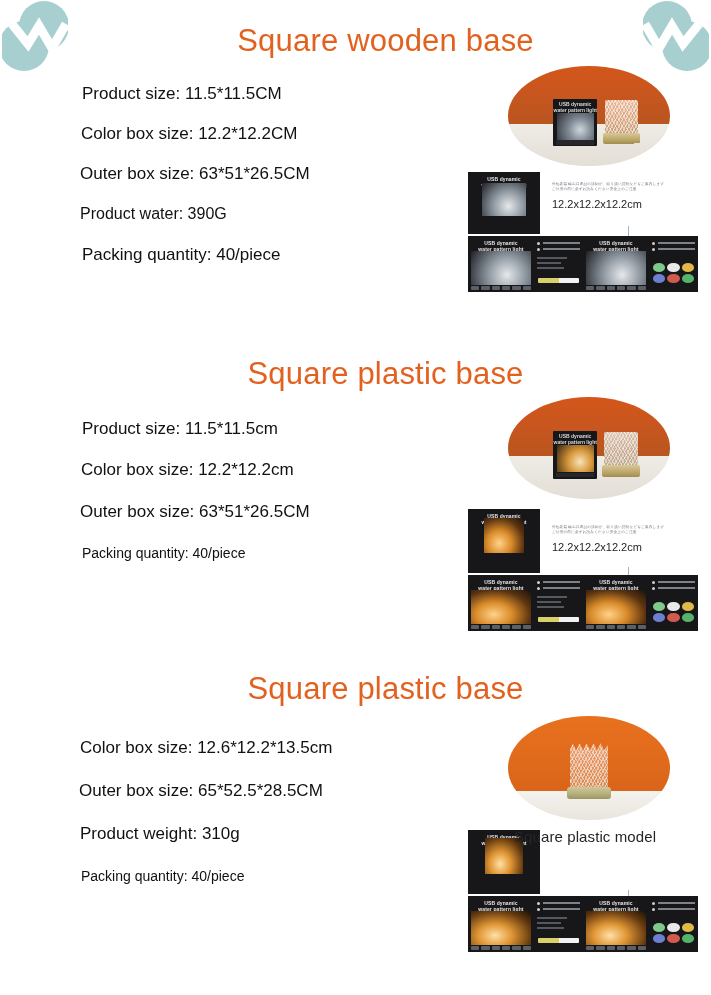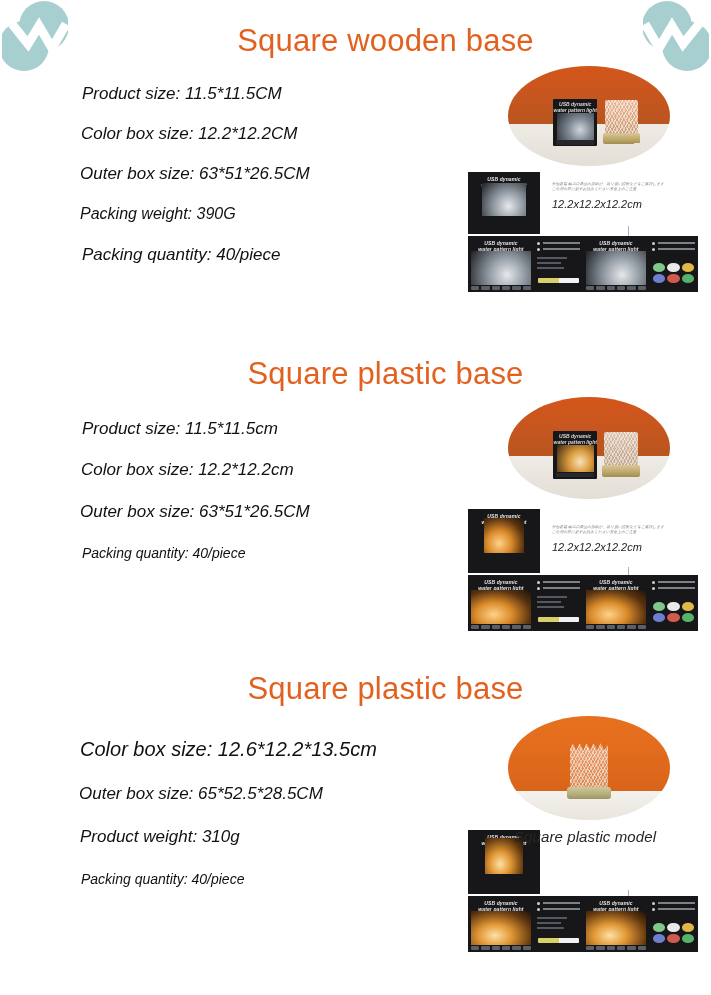--- a/index.html
+++ b/index.html
@@ -42,21 +42,20 @@
     font-weight: 400;
     letter-spacing: 0.2px;
     margin: 0;
     line-height: 1.1;
     white-space: nowrap;
   }
 
   .section-body {
     position: relative;
     width: 588px;
-    font-style: italic;
   }
 
   
   .spec-list {
     position: absolute;
     left: 50px;
     top: 0;
     width: 370px;
     list-style: none;
     margin: 0;
@@ -358,21 +357,21 @@
 
 <div class="section" style="top:24px;">
   <h2 class="section-title" style="color:#e2611e;">Square wooden base</h2>
 
   <div class="section-body" style="height:300px;margin-top:26px;">
 
     <ul class="spec-list" style="top:0;">
       <li class="spec-item" style="font-size:17px;margin-bottom:20px;margin-left:2px;">Product size: 11.5*11.5CM</li>
       <li class="spec-item" style="font-size:17px;margin-bottom:20px;margin-left:1px;">Color box size: 12.2*12.2CM</li>
       <li class="spec-item" style="font-size:17px;margin-bottom:21px;margin-left:0px;">Outer box size: 63*51*26.5CM</li>
-      <li class="spec-item" style="font-size:16px;margin-bottom:22px;margin-left:0px;">Packing weight: 390G</li>
+      <li class="spec-item" style="font-size:16px;margin-bottom:22px;margin-left:0px;">Product water: 390G</li>
       <li class="spec-item" style="font-size:17px;margin-left:2px;">Packing quantity: 40/piece</li>
     </ul>
 
     <div class="product-media" style="left:432px;top:-18px;width:240px;height:230px;">
 
       <div class="hero-shot" style="left:46px;top:0;width:162px;height:100px;position:absolute;">
         <div class="hero-ellipse">
           <div class="hero-backdrop"></div>
           <div class="hero-table"></div>
           <div class="retail-box" style="left:28%;top:33%;width:27%;height:47%;">
@@ -599,21 +598,21 @@
     </div>
   </div>
 </div>
 
 <div class="section" style="top:672px;">
   <h2 class="section-title" style="color:#e2611e;">Square plastic base</h2>
 
   <div class="section-body" style="height:300px;margin-top:32px;">
 
     <ul class="spec-list" style="top:0;left:51px;">
-      <li class="spec-item" style="font-size:20px;margin-bottom:23px;margin-left:-1px;">Color box size: 12.6*12.2*13.5cm</li>
+      <li class="spec-item" style="font-size:17px;margin-bottom:23px;margin-left:-1px;">Color box size: 12.6*12.2*13.5cm</li>
       <li class="spec-item" style="font-size:17px;margin-bottom:23px;margin-left:-2px;">Outer box size: 65*52.5*28.5CM</li>
       <li class="spec-item" style="font-size:17px;margin-bottom:24px;margin-left:-1px;">Product weight: 310g</li>
       <li class="spec-item" style="font-size:14px;margin-left:0px;">Packing quantity: 40/piece</li>
     </ul>
 
     <div class="product-media" style="left:432px;top:-22px;width:240px;height:240px;">
 
       <div class="hero-shot" style="left:46px;top:0;width:162px;height:104px;position:absolute;">
         <div class="hero-ellipse">
           <div class="hero-backdrop" style="height:72%;background:linear-gradient(180deg,#e8711f 0%, #e06a1c 60%, #d9641a 100%);"></div>

